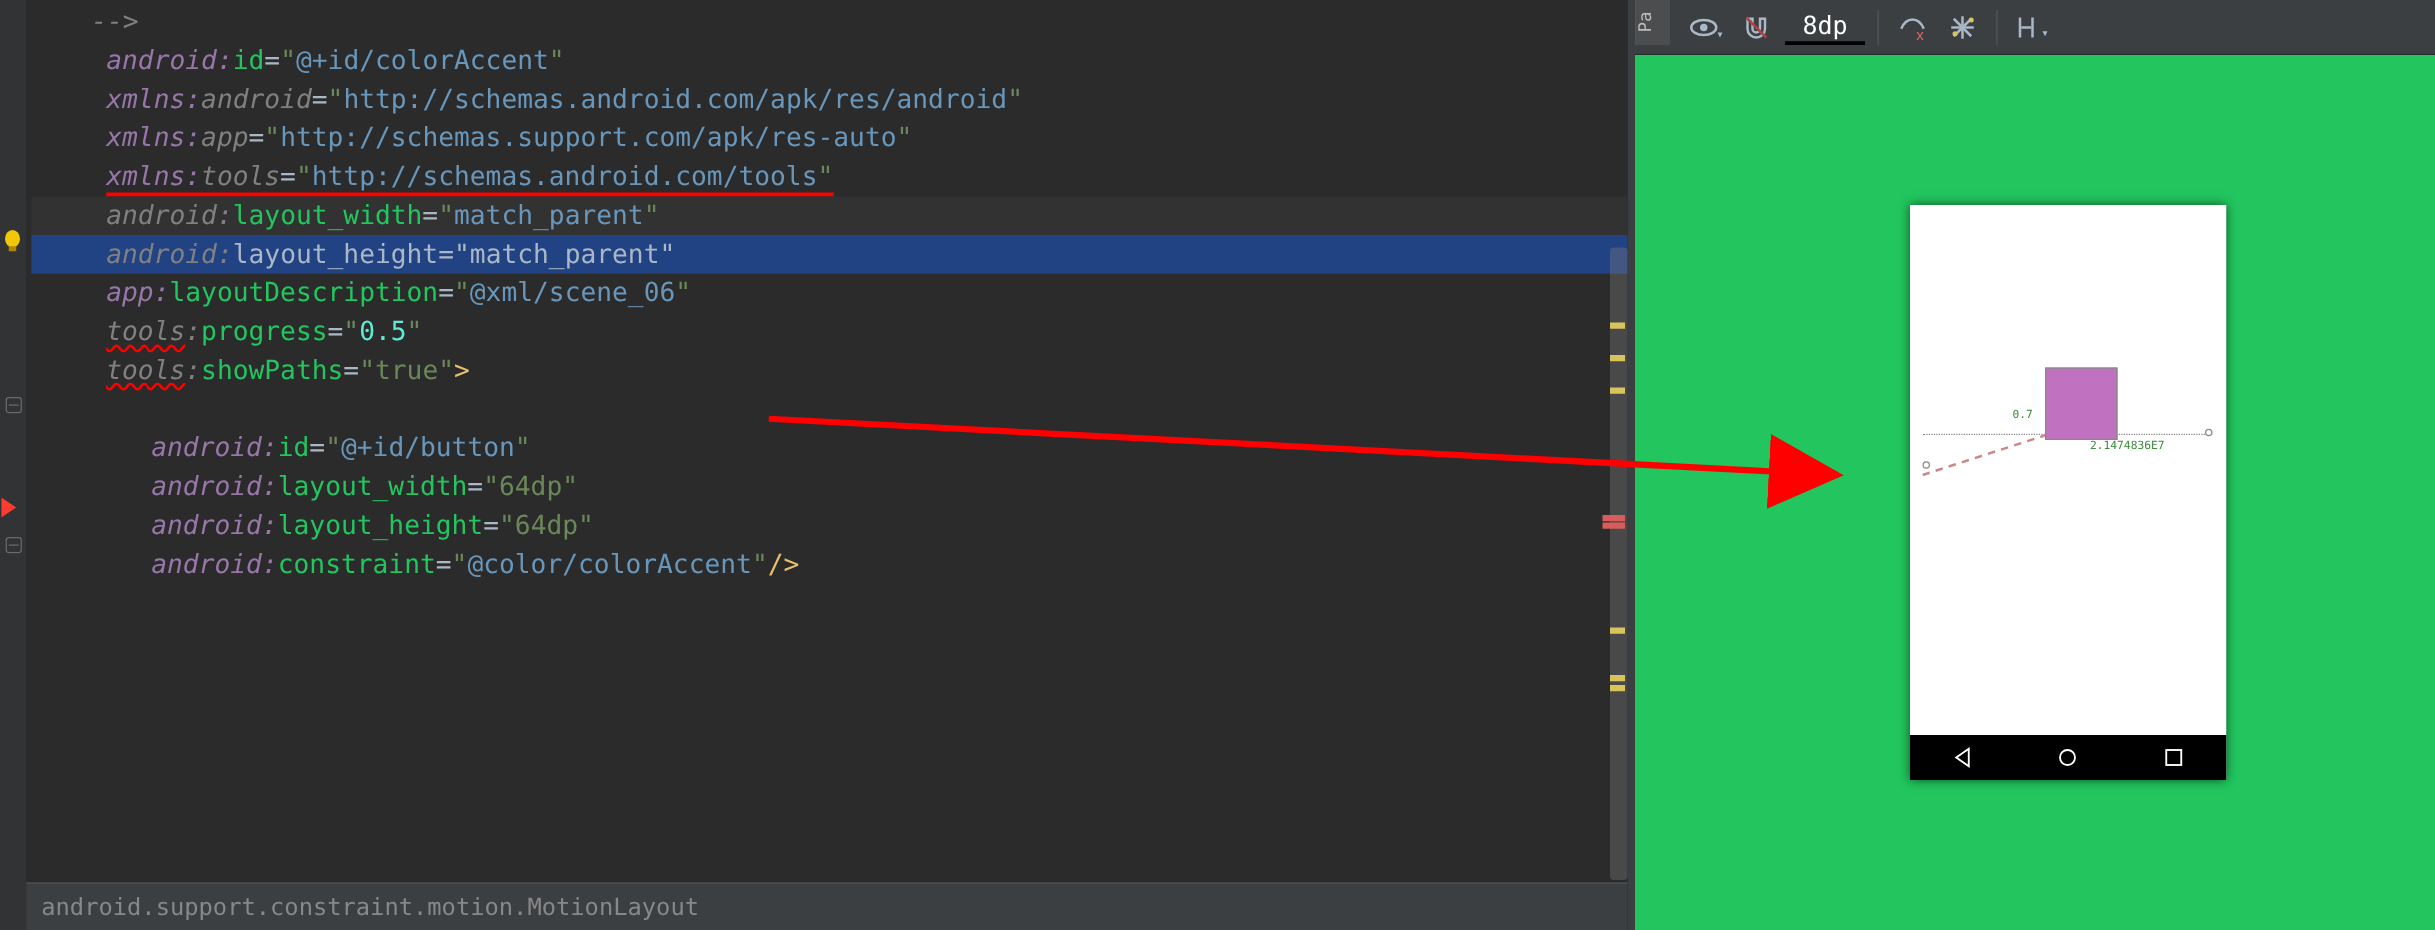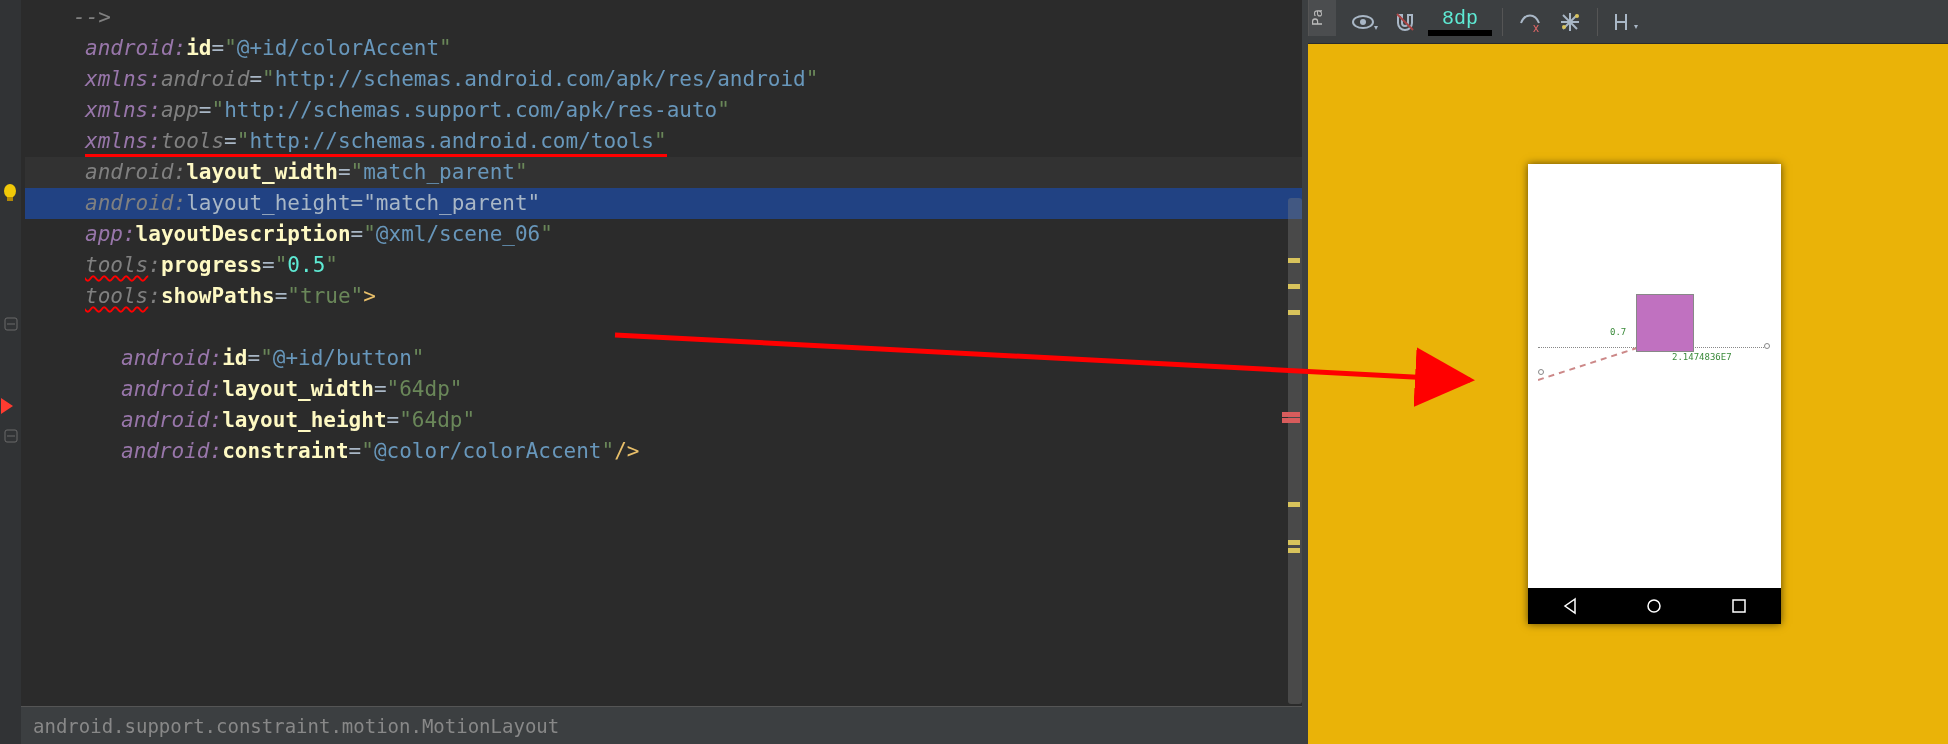--- a/index.html
+++ b/index.html
@@ -18,21 +18,21 @@
   .code-line.sel { background:#214283; }
   .in1 { display:inline-block; width:48px; }
   .in2 { display:inline-block; width:60px; }
   .in3 { display:inline-block; width:96px; }
 
   .tok-comment { color:#808080; font-style:italic; }
   .tok-tag     { color:#E8BF6A; }
   .tok-angle   { color:#E8BF6A; }
   .tok-ns      { color:#9876AA; font-style:italic; }
   .tok-ns-gray { color:#808080; font-style:italic; }
-  .tok-attr    { color:#fef9c3;font-weight:bold; }
+  .tok-attr    { color:#22c55e; }
   .tok-eq      { color:#A9B7C6; }
   .tok-str     { color:#6A8759; }
   .tok-strref  { color:#6897BB; }
   .tok-strnum  { color:#5eead4; }
   .tok-sel-str { color:#A9B7C6; }
 
   .u-red { border-bottom:3px solid #ff0000; padding-bottom:1px; }
   .wavy-red { text-decoration:underline wavy #ff0000; text-decoration-thickness:2px; text-underline-offset:3px; }
 
   .breadcrumb { height:38px; background:#3C3F41; border-top:1px solid #555; font-size:19px; line-height:38px; padding-left:12px; color:#888; }
@@ -49,25 +49,25 @@
 
   
   .sep { width:6px; background:#3C3F41; flex:none; }
 
   
   .right-panel { width:640px; flex:none; background:#3C3F41; display:flex; flex-direction:column; position:relative; }
   .side-tab { position:absolute; left:0; top:0; height:36px; width:28px; background:#4B4D4F; color:#bbb; font-size:14px; writing-mode:vertical-rl; transform:rotate(180deg); text-align:center; padding:4px 0; border-right:1px solid #555; }
   .design-toolbar { height:44px; background:#3C3F41; border-bottom:1px solid #2b2b2b; display:flex; align-items:center; gap:6px; padding:0 8px 0 40px; }
   .tb-btn { width:34px; height:34px; display:flex; align-items:center; justify-content:center; color:#A9B7C6; cursor:pointer; border-radius:3px; }
   .tb-sep { width:1px; height:28px; background:#555; margin:0 4px; }
-  .tb-spacing { width:64px; height:28px; background:none; color:#5eead4; font-size:20px; display:flex; align-items:center; justify-content:center; border-bottom:6px solid #000000;font-family:Liberation Mono, monospace; }
+  .tb-spacing { width:64px; height:28px; background:none; color:#ffffff; font-size:20px; display:flex; align-items:center; justify-content:center; border-bottom:3px solid #000000; }
   .palette-swatch { width:30px; display:flex; flex-direction:column; margin-top:2px; }
   .palette-swatch div { height:4px; }
 
-  .design-canvas { flex:1; background:#eab308; position:relative; overflow:hidden; }
+  .design-canvas { flex:1; background:#22c55e; position:relative; overflow:hidden; }
   .phone { position:absolute; left:220px; top:120px; width:253px; height:460px; background:#fff; box-shadow:0 0 8px rgba(0,0,0,0.6); }
   .phone-nav { position:absolute; bottom:0; left:0; right:0; height:36px; background:#000; display:flex; align-items:center; justify-content:space-around; }
   .phone-nav svg { display:block; }
 
   .mbox { position:absolute; width:58px; height:58px; background:#C071C0; border:1px solid #888; }
   .path-line { position:absolute; border-top:1px dotted #888; }
   .path-handle { position:absolute; width:6px; height:6px; border:1px solid #888; background:#fff; border-radius:50%; }
   .path-lbl { position:absolute; font-size:9px; color:#3a8a3a; }
 </style>
 </head>

